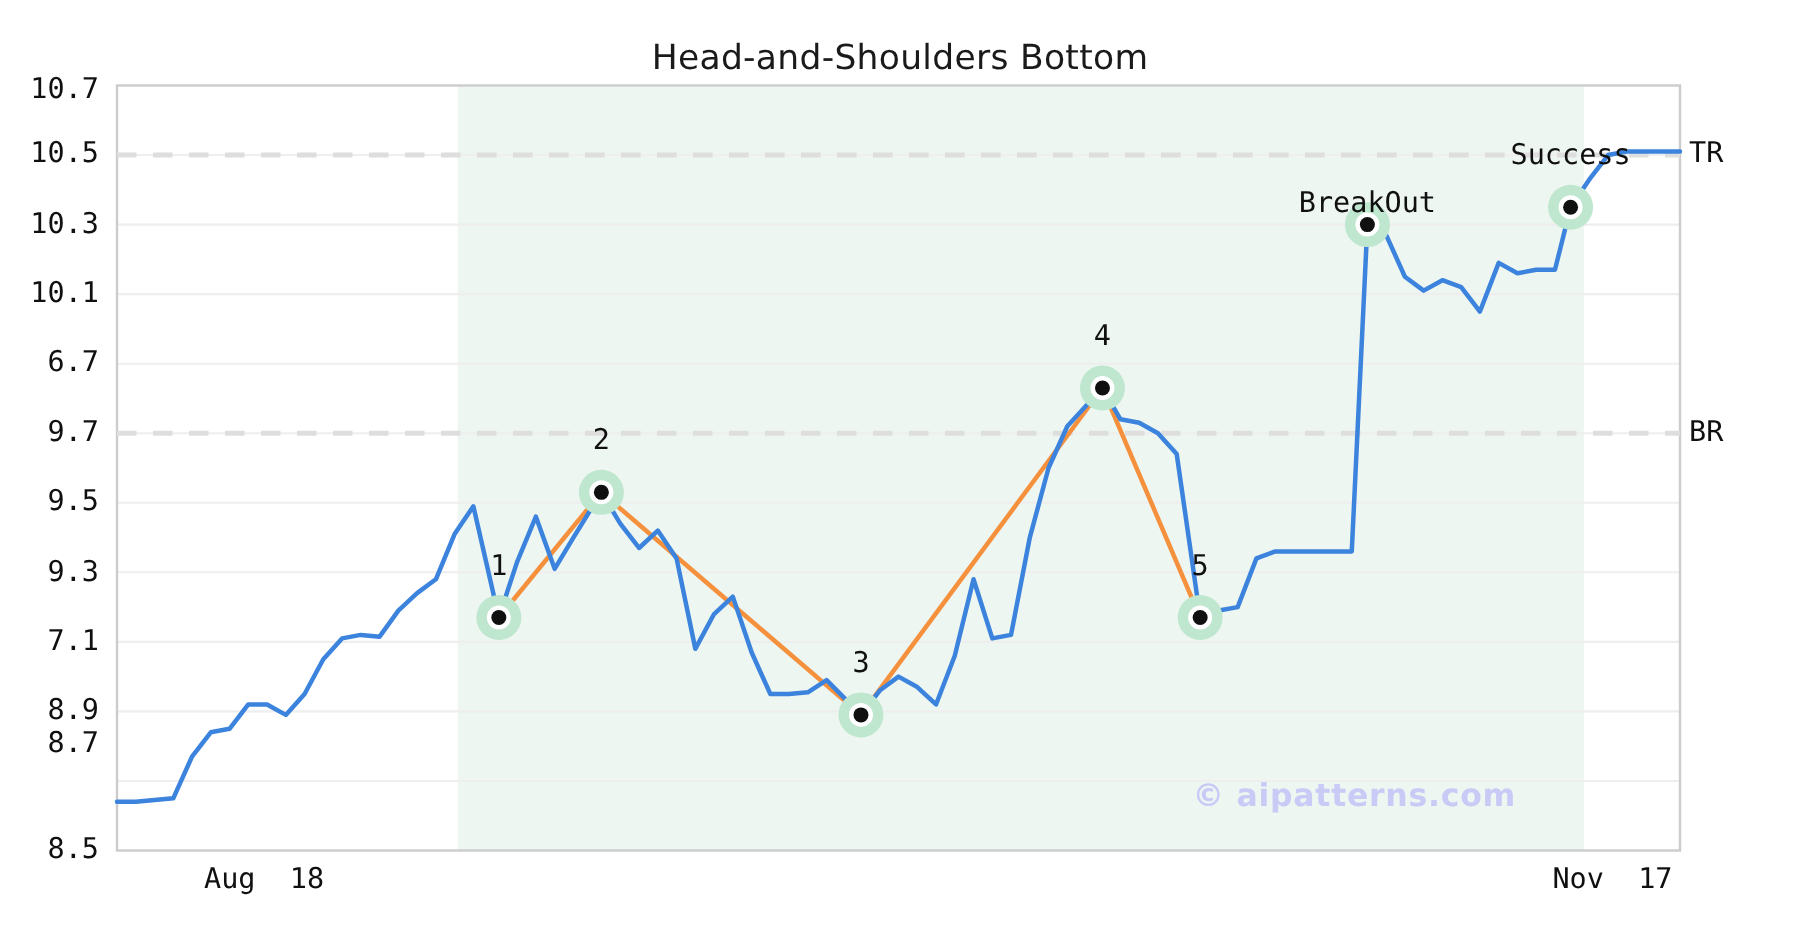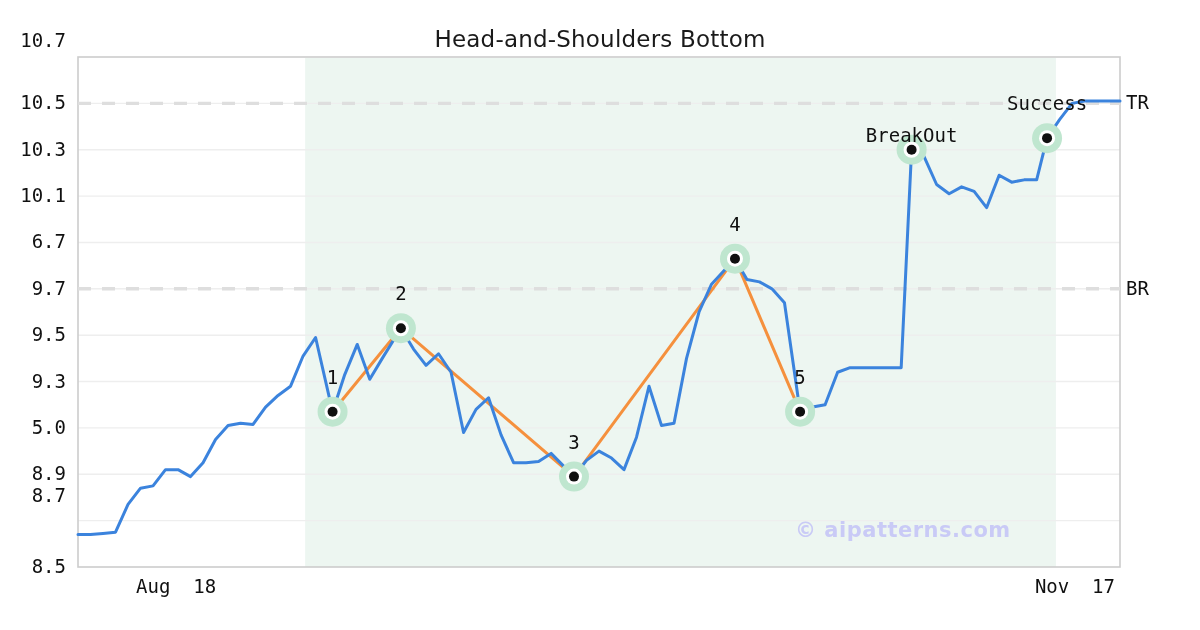--- a/index.html
+++ b/index.html
@@ -81,29 +81,29 @@
     </svg>
 
   <div class="wm">© aipatterns.com</div>
 <div class="xtick" style="left: 332.561px; top: 365.682px; transform: translateX(-50%);">1</div>
     <div class="xtick" style="left: 400.916px; top: 282.227px; transform: translateX(-50%);">2</div>
     <div class="xtick" style="left: 573.992px; top: 430.591px; transform: translateX(-50%);">3</div>
     <div class="xtick" style="left: 734.981px; top: 212.682px; transform: translateX(-50%);">4</div>
     <div class="xtick" style="left: 800.106px; top: 365.682px; transform: translateX(-50%);">5</div>
     <div class="xtick" style="left: 911.6px; top: 103.727px; transform: translateX(-50%); margin-top: 20px;">BreakOut</div>
     <div class="xtick" style="left: 1047.06px; top: 92.1364px; transform: translateX(-50%);">Success</div>
-    <div class="ytick" style="top: 29px;">10.7</div>
+    <div class="ytick" style="top: 48px;">10.7</div>
     <div class="ytick" style="top: 91.3636px; text-align: right;">10.5</div>
     <div class="ytick" style="top: 137.727px;">10.3</div>
     <div class="ytick" style="top: 184.091px;">10.1</div>
     <div class="ytick" style="top: 230.455px;">6.7</div>
     <div class="ytick" style="top: 276.818px;">9.7</div>
     <div class="ytick" style="top: 323.182px;">9.5</div>
     <div class="ytick" style="top: 369.545px;">9.3</div>
-    <div class="ytick" style="top: 415.909px;">5.0</div>
+    <div class="ytick" style="top: 415.909px;">7.1</div>
     <div class="ytick" style="top: 462.273px;">8.9</div>
     <div class="ytick" style="top: 484px; text-align: center;">8.7</div>
     <div class="ytick" style="top: 555px;">8.5</div>
     <div class="sidelabel" style="top: 91.3636px;">TR</div>
     <div class="sidelabel" style="top: 276.818px;">BR</div>
     <div class="xtick" style="top: 575px; left: 92px; margin-left: 44px;">Aug  18</div>
     <div class="xtick" style="top: 575px; left: 1115px; transform: translateX(-100%);">Nov  17</div>
   </div>
 
 </body></html>

